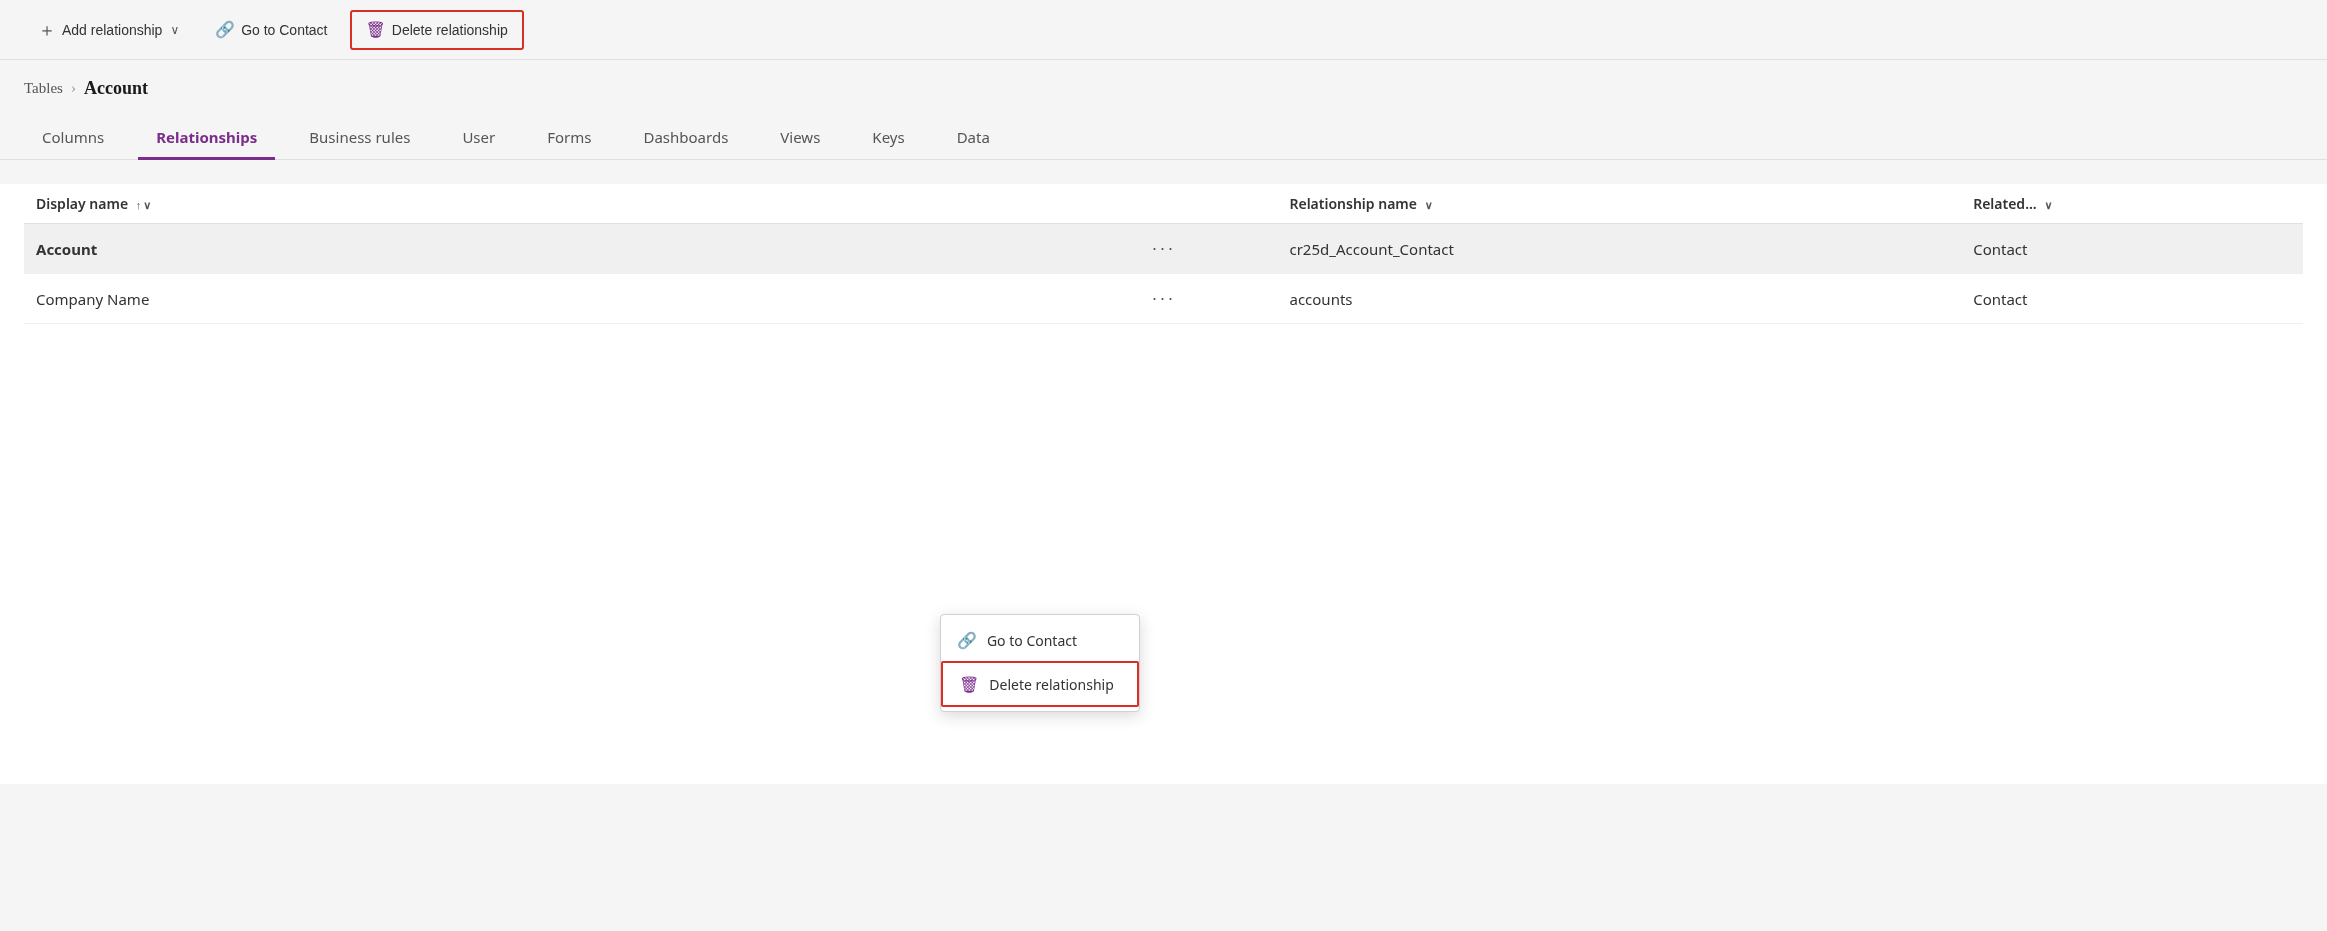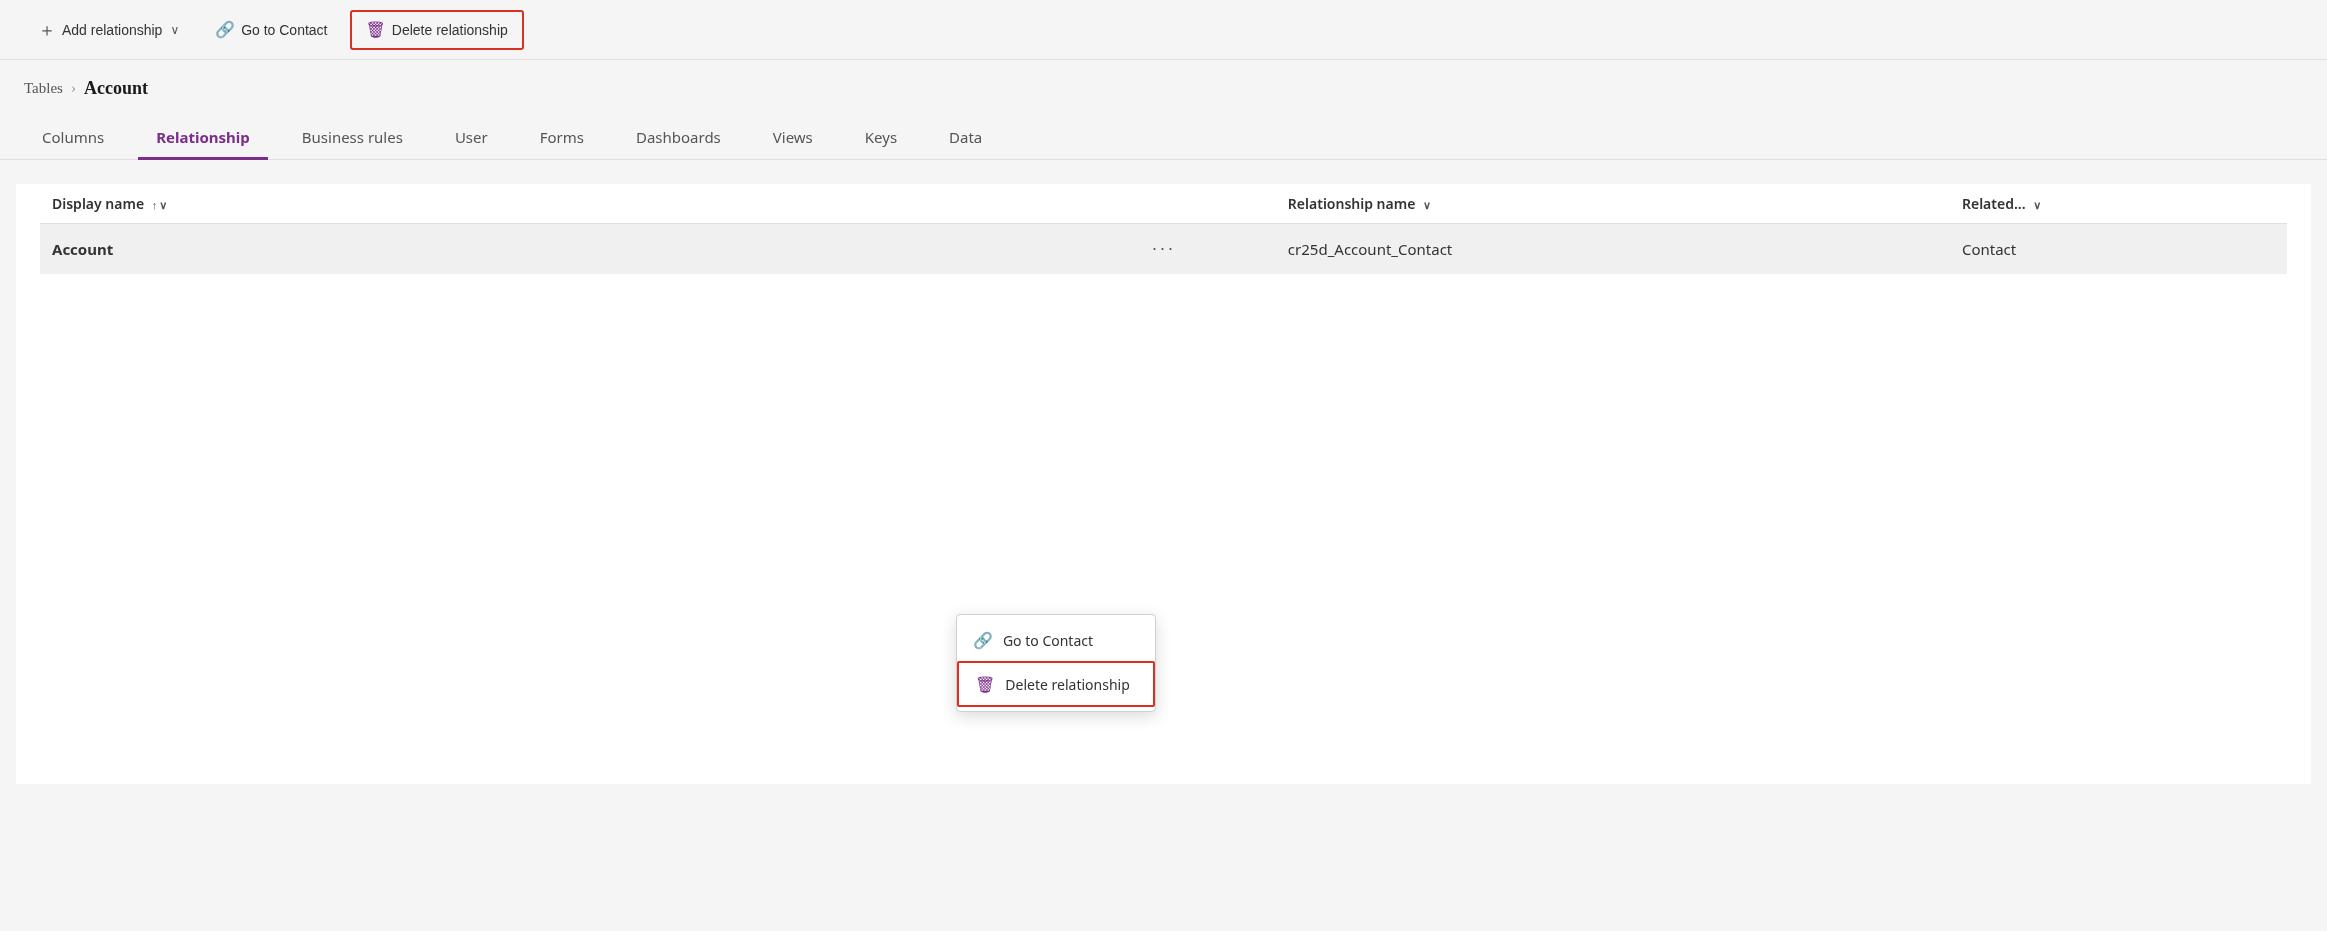--- a/index.html
+++ b/index.html
@@ -78,21 +78,21 @@
     }
     .tab.active {
       color: #7b2d8b;
       font-weight: 700;
       border-bottom: 3px solid #7b2d8b;
     }
 
     
     .main {
       background: #fff;
-      margin: 16px;
+      margin: 0;
       padding: 0 24px;
       min-height: 600px;
       position: relative;
     }
 
     
     .data-table {
       width: 100%;
       border-collapse: collapse;
       margin-top: 24px;
@@ -183,21 +183,21 @@
 </div>
 
 <div class="breadcrumb">
   <span style="cursor:pointer;color:#555;">Tables</span>
   <span class="breadcrumb-separator">›</span>
   <span class="breadcrumb-current">Account</span>
 </div>
 
 <div class="tabs">
   <div class="tab">Columns</div>
-  <div class="tab active">Relationship</div>
+  <div class="tab active">Relationships</div>
   <div class="tab">Business rules</div>
   <div class="tab">User</div>
   <div class="tab">Forms</div>
   <div class="tab">Dashboards</div>
   <div class="tab">Views</div>
   <div class="tab">Keys</div>
   <div class="tab">Data</div>
 </div>
 
 <div class="main">
@@ -226,20 +226,26 @@
         </th>
       </tr>
     </thead>
     <tbody id="table-body">
     <tr class="selected">
           <td class="col-display"><strong>Account</strong></td>
           <td class="col-dots"><button class="dots-btn">···</button></td>
           <td class="col-relname">cr25d_Account_Contact</td>
           <td class="col-related">Contact</td>
         </tr>
+        <tr>
+          <td class="col-display">Company Name</td>
+          <td class="col-dots"><button class="dots-btn">···</button></td>
+          <td class="col-relname">accounts</td>
+          <td class="col-related">Contact</td>
+        </tr>
       </tbody>
   </table>
 
   <div class="context-menu" id="context-menu" style="top: 430px; left: 940px; position: absolute;">
     <div class="context-menu-item">
       <span class="context-menu-icon">🔗</span>
       <span>Go to Contact</span>
     </div>
     <div class="context-menu-item highlighted">
       <span class="context-menu-icon">🗑</span>

